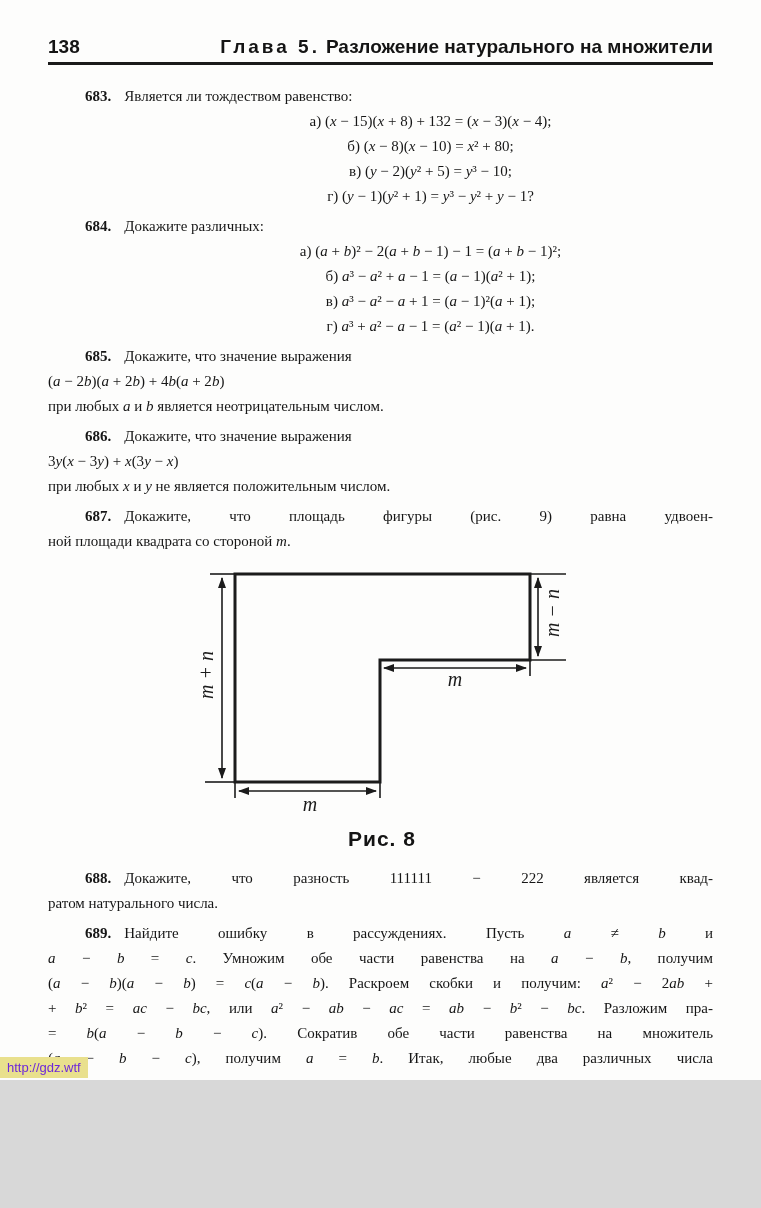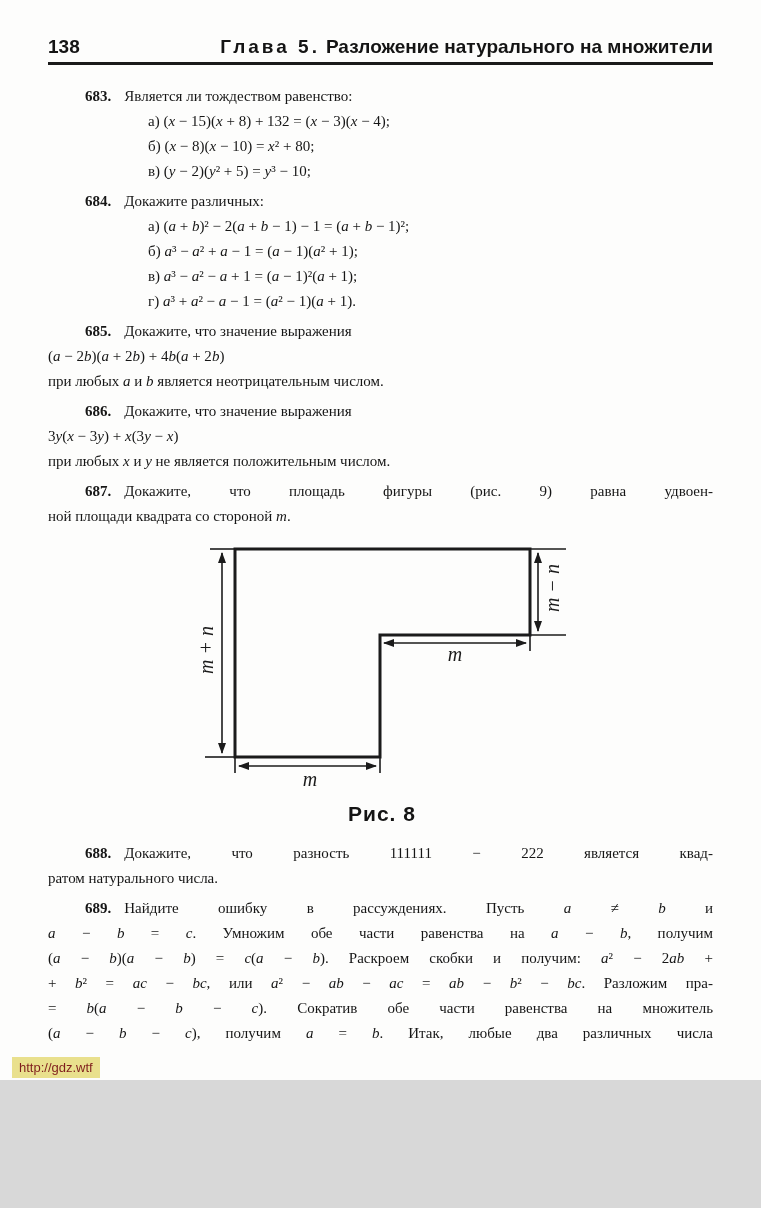--- a/index.html
+++ b/index.html
@@ -18,39 +18,39 @@
          font-size:19px; line-height:22px; color:#141414; }
   .hdr .chapter { text-align:right; }
   .hdr .chlabel { letter-spacing:3px; margin-right:6px;margin-top:14px; }
   .hdr-rule { height:3px; background:#1a1a1a; margin-top:4px; }
 
   
   .problems-top { margin-top:19px; }
   .problems-bottom { margin-top:12px; }
   .ln { font-size:15px; line-height:25px; }
   .ln-first { text-indent:37px; margin-top:5px; }
-  .ln-item { padding-left:100px; }
+  .ln-item { padding-left:100px;text-align:center; }
   .ln-center { width:500px; text-align:left; }
   .j { text-align:justify; text-align-last:justify; }
   .pnum { font-weight:bold; margin-right:13px; }
   .ln i { font-style:italic; }
 
   
   .figure { position:relative; height:292px; margin-top:8px; }
   .figure svg { position:absolute; left:102px; top:0; }
   .fig-line { stroke:#1b1b1b; stroke-width:1.6; }
   .fig-shape { fill:none; stroke:#1b1b1b; stroke-width:3; }
   .fig-label { font-family:"Liberation Serif", serif; font-style:italic;
                font-size:20px; fill:#1b1b1b; }
   .fig-cap { font-family:"Liberation Sans", sans-serif; font-weight:bold;
              font-size:21px; letter-spacing:1px; fill:#141414; font-style:normal; }
 
   
-  .watermark { position:absolute; left:12px; bottom:2px;
-               background:#e9e08d; color:#7f1d1d;
+  .watermark { position:absolute; left:0; bottom:2px;
+               background:#e9e08d; color:#6d28d9;
                font-family:"Liberation Sans", sans-serif; font-size:13px;
                line-height:15px; padding:3px 7px;margin-top:12px; }
 </style>
 </head>
 <body>
 
 <div class="page">
   <div class="content">
 
     <div class="hdr">
@@ -58,20 +58,21 @@
       <span class="chapter"><span class="chlabel">Глава 5.</span><span>Разложение натурального на множители</span></span>
     </div>
     <div class="hdr-rule"></div>
 
     <div class="problems-top">
         <div class="problem">
           <div class="ln ln-first"><span class="pnum">683.</span><span>Является ли тождеством равенство:</span></div>
           <div class="ln ln-item math-fmt">а) (<i>x</i> − 15)(<i>x</i> + 8) + 132 = (<i>x</i> − 3)(<i>x</i> − 4);</div>
           <div class="ln ln-item math-fmt">б) (<i>x</i> − 8)(<i>x</i> − 10) = <i>x</i>² + 80;</div>
           <div class="ln ln-item math-fmt">в) (<i>y</i> − 2)(<i>y</i>² + 5) = <i>y</i>³ − 10;</div>
+          <div class="ln ln-item math-fmt">г) (<i>y</i> − 1)(<i>y</i>² + 1) = <i>y</i>³ − <i>y</i>² + <i>y</i> − 1?</div>
         </div>
         <div class="problem">
           <div class="ln ln-first"><span class="pnum">684.</span><span>Докажите различных:</span></div>
           <div class="ln ln-item math-fmt">а) (<i>a</i> + <i>b</i>)² − 2(<i>a</i> + <i>b</i> − 1) − 1 = (<i>a</i> + <i>b</i> − 1)²;</div>
           <div class="ln ln-item math-fmt">б) <i>a</i>³ − <i>a</i>² + <i>a</i> − 1 = (<i>a</i> − 1)(<i>a</i>² + 1);</div>
           <div class="ln ln-item math-fmt">в) <i>a</i>³ − <i>a</i>² − <i>a</i> + 1 = (<i>a</i> − 1)²(<i>a</i> + 1);</div>
           <div class="ln ln-item math-fmt">г) <i>a</i>³ + <i>a</i>² − <i>a</i> − 1 = (<i>a</i>² − 1)(<i>a</i> + 1).</div>
         </div>
         <div class="problem">
           <div class="ln ln-first"><span class="pnum">685.</span><span>Докажите, что значение выражения</span></div>

